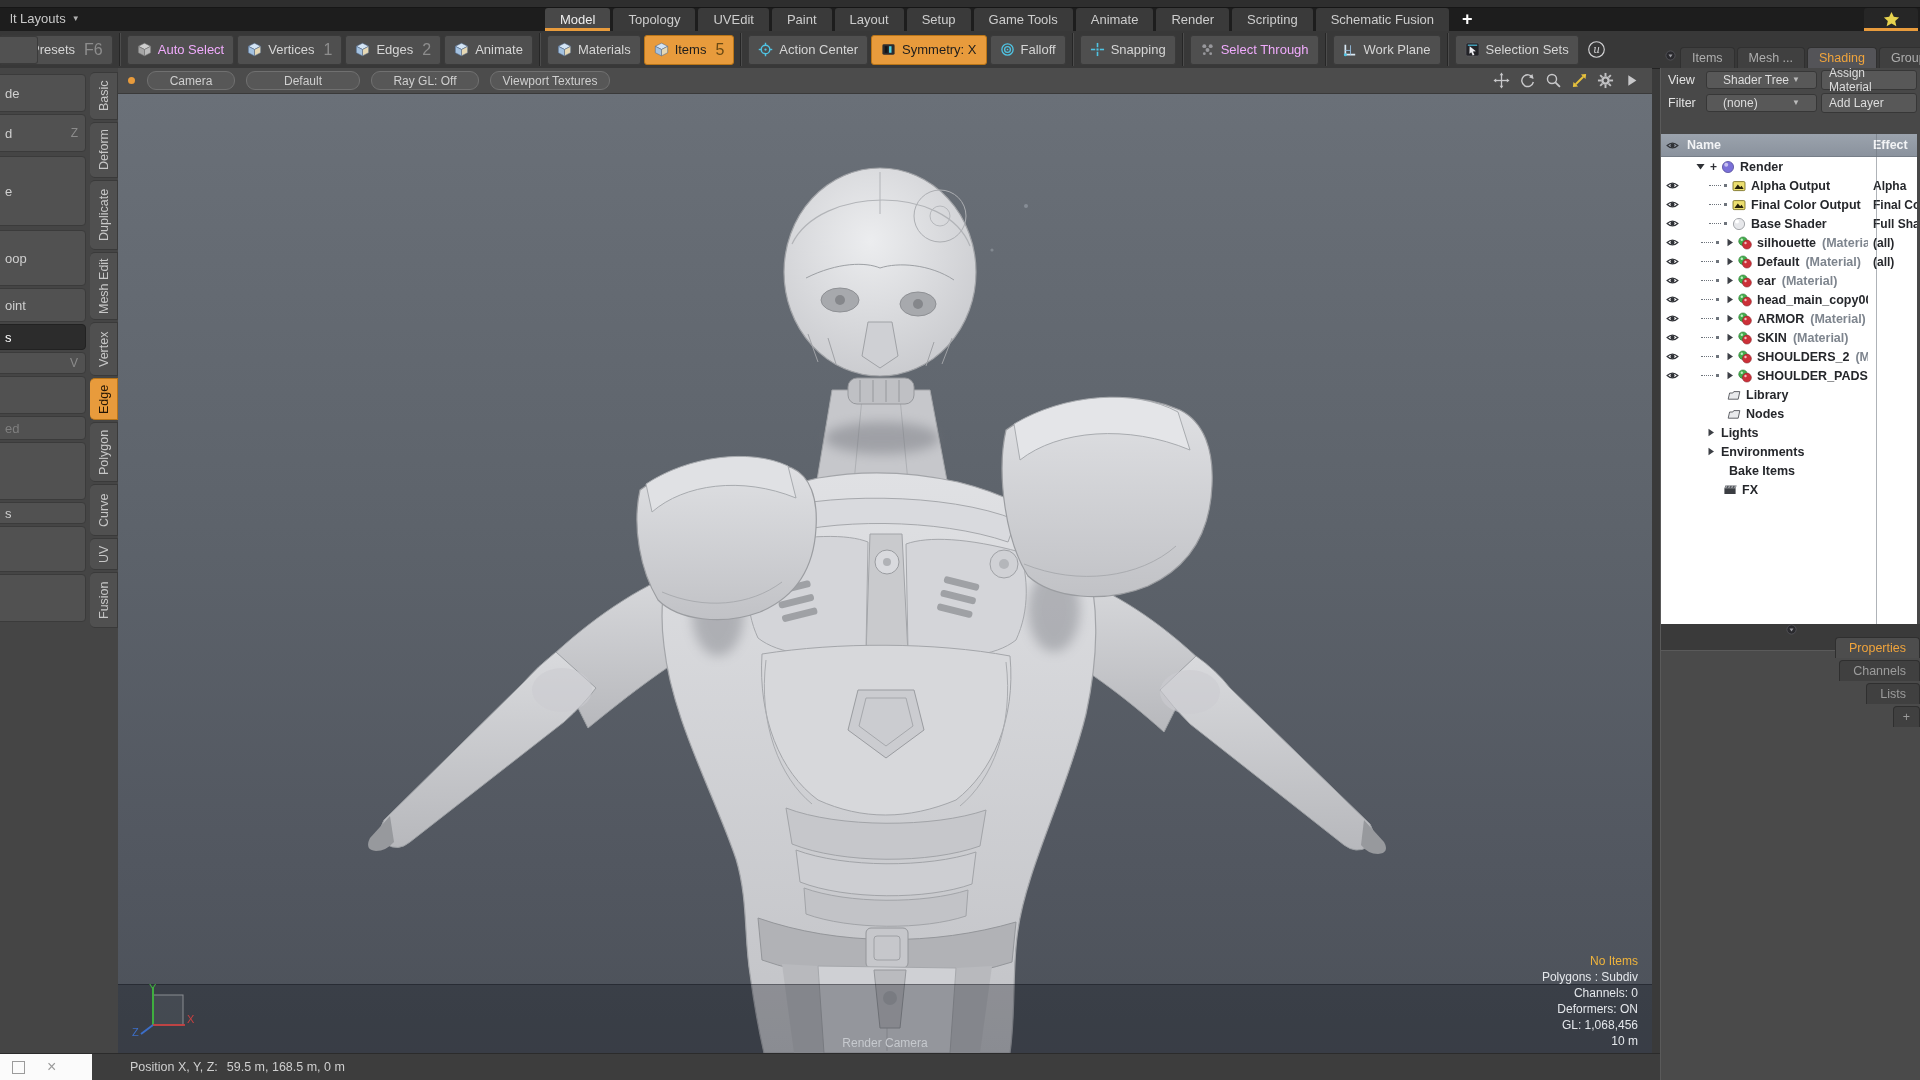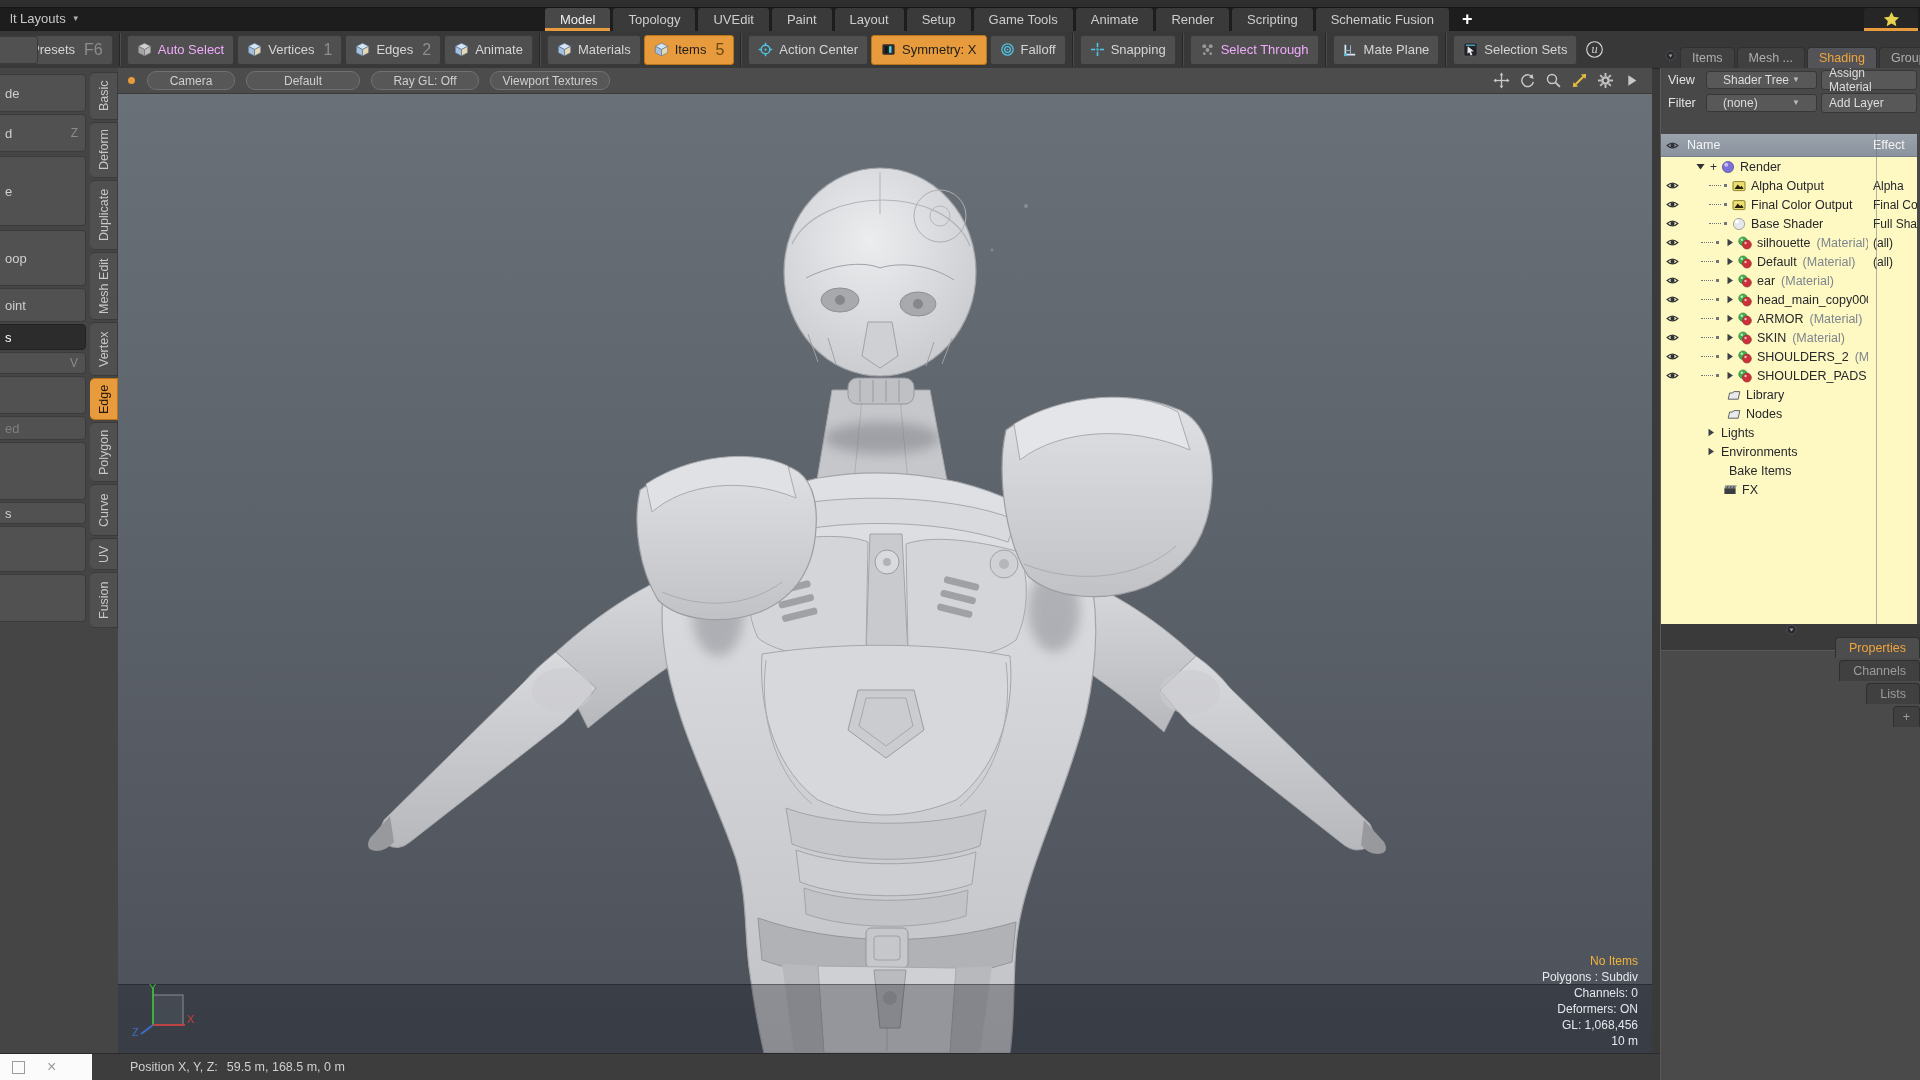--- a/index.html
+++ b/index.html
@@ -71,21 +71,21 @@
   .rp-tab{background:#404040;color:#aeaeae;font-size:12.5px;padding:3px 11px;border-radius:4px 4px 0 0;border:1px solid #303030;border-bottom:none;white-space:nowrap;}
   .rp-tab.active{background:#545458;color:#f0a43c;}
   .rp-widget{align-self:center;margin-right:2px;}
   .rp-row{display:flex;align-items:center;height:23px;padding:0 3px;gap:4px;color:#e2e2e2;font-size:12.5px;}
   .rp-row .lbl{width:34px;padding-left:4px;flex:none;}
   .rp-select{flex:none;width:111px;height:18px;background:#585858;border:1px solid #373737;border-radius:3px;color:#ddd;
              font-size:12px;display:flex;align-items:center;justify-content:space-between;padding:0 16px;box-sizing:border-box;}
   .rp-select .caret{font-size:8px;color:#bbb;}
   .rp-btn{flex:1;height:18px;background:#585858;border:1px solid #373737;border-radius:3px;color:#ddd;font-size:12px;
           display:flex;align-items:center;padding:0 7px;}
-  .tree{position:absolute;left:0;top:66px;width:256px;height:490px;background:#fef9c3;overflow:hidden;}
+  .tree{position:absolute;left:0;top:66px;width:256px;height:490px;background:#ffffff;overflow:hidden;font-weight:bold;}
   .tree-header{display:flex;align-items:center;height:22px;background:linear-gradient(#9ba3ad,#8a929d);
                border-bottom:1px solid #767e88;color:#f2f3f5;font-size:12.5px;}
   .tree-header .h-eye{width:22px;display:flex;justify-content:center;}
   .tree-header .h-name{flex:1;padding-left:4px;}
   .tree-header .h-effect{width:44px;flex:none;padding-left:4px;}
   .effect-sep{position:absolute;left:215px;top:0;width:1px;height:100%;background:rgba(110,116,126,0.55);}
   .tree-row{display:flex;align-items:center;height:19px;font-size:12.5px;color:#25272b;}
   .tree-row .c-eye{width:22px;flex:none;display:flex;justify-content:center;}
   .tree-row .c-main{flex:1;display:flex;align-items:center;overflow:hidden;white-space:nowrap;gap:3px;}
   .tree-row .nm{margin-left:2px;}
@@ -302,21 +302,21 @@
       <div class="tb-sep"></div>
       <div class="tb-group">
         <div class="tb-btn">
           <span>
             <svg class="ic" viewBox="0 0 16 16">
               <path d="M2.5 13.5 L2.5 3 M2.5 13.5 L13 13.5" stroke="#d8e8f4" stroke-width="1.8" fill="none"></path>
               <path d="M2.5 9 L8 9 M8 13.5 L8 3.5" stroke="#8fb8d8" stroke-width="1" fill="none"></path>
               <circle cx="2.5" cy="13.5" r="1.6" fill="#4fc4e4"></circle>
             </svg>
           </span>
-          <span>Mate Plane</span>
+          <span>Work Plane</span>
         </div>
       </div>
       <div class="tb-sep"></div>
       <div class="tb-group">
         <div class="tb-btn">
           <span>
             <svg class="ic" viewBox="0 0 16 16">
               <rect x="1" y="1" width="14" height="14" rx="2" fill="#232327" stroke="#5c5c62" stroke-width="0.8"></rect>
               <line x1="3" y1="3.4" x2="13" y2="3.4" stroke="#4fc4e4" stroke-width="1.2"></line>
               <path d="M5 4.6 L11.6 9.8 L8.4 10.2 L10 13.6 L8.2 14.3 L6.7 10.9 L4.7 12.6 Z" fill="#ececf0"></path>
@@ -570,20 +570,21 @@
     <div class="vp-band"></div>
     <svg class="gizmo" width="72" height="64" viewBox="0 0 72 64">
       <rect x="23" y="12" width="30" height="30" fill="rgba(130,134,140,0.16)" stroke="#8a8d92"></rect>
       <line x1="23" y1="42" x2="23" y2="4" stroke="#3fae3f" stroke-width="2"></line>
       <line x1="23" y1="42" x2="55" y2="42" stroke="#c84040" stroke-width="1.8"></line>
       <line x1="23" y1="42" x2="11" y2="51" stroke="#3c6ec8" stroke-width="2"></line>
       <text x="19" y="9" font-size="11" fill="#3fae3f" font-family="Liberation Sans, sans-serif">Y</text>
       <text x="57" y="40" font-size="11" fill="#c84040" font-family="Liberation Sans, sans-serif">X</text>
       <text x="2" y="53" font-size="11" fill="#3c6ec8" font-family="Liberation Sans, sans-serif">Z</text>
     </svg>
+    <div class="render-camera">Render Camera</div>
     <div class="vp-overlay">
       <div class="hot">No Items</div>
       <div id="ovlines">
           <div>Polygons : Subdiv</div>
           <div>Channels: 0</div>
           <div>Deformers: ON</div>
           <div>GL: 1,068,456</div>
           <div>10 m</div>
         </div>
     </div>

